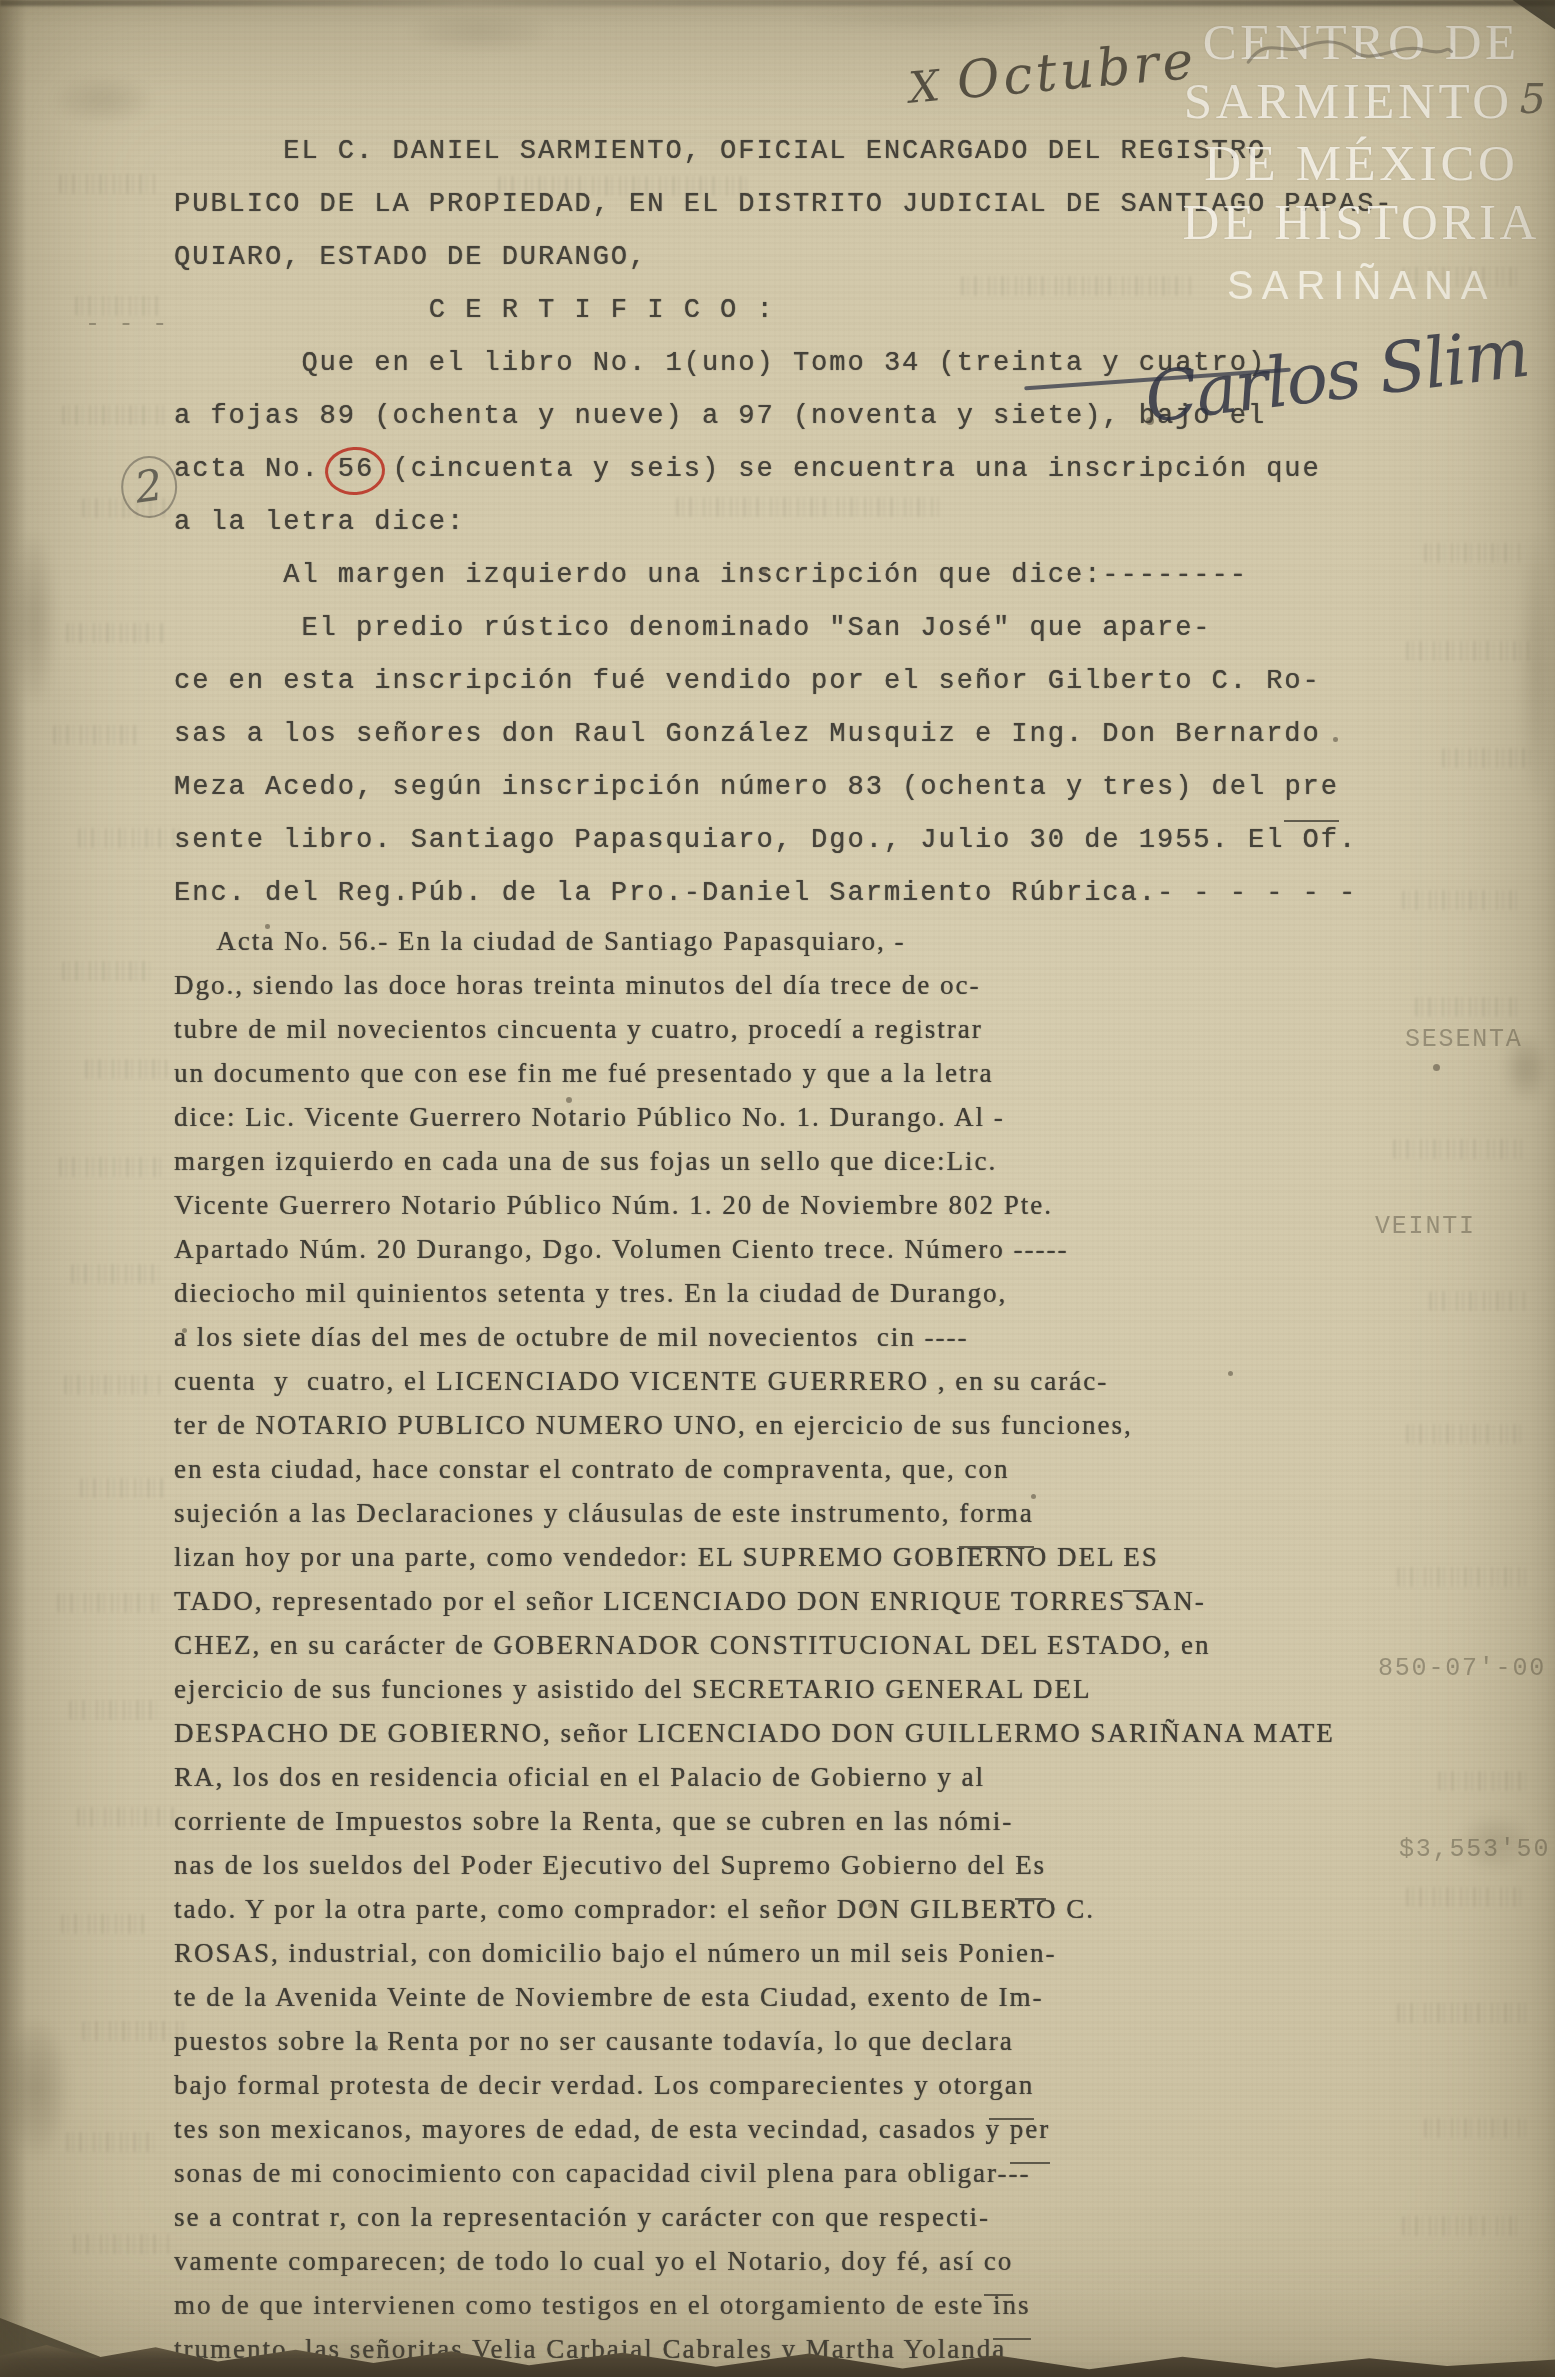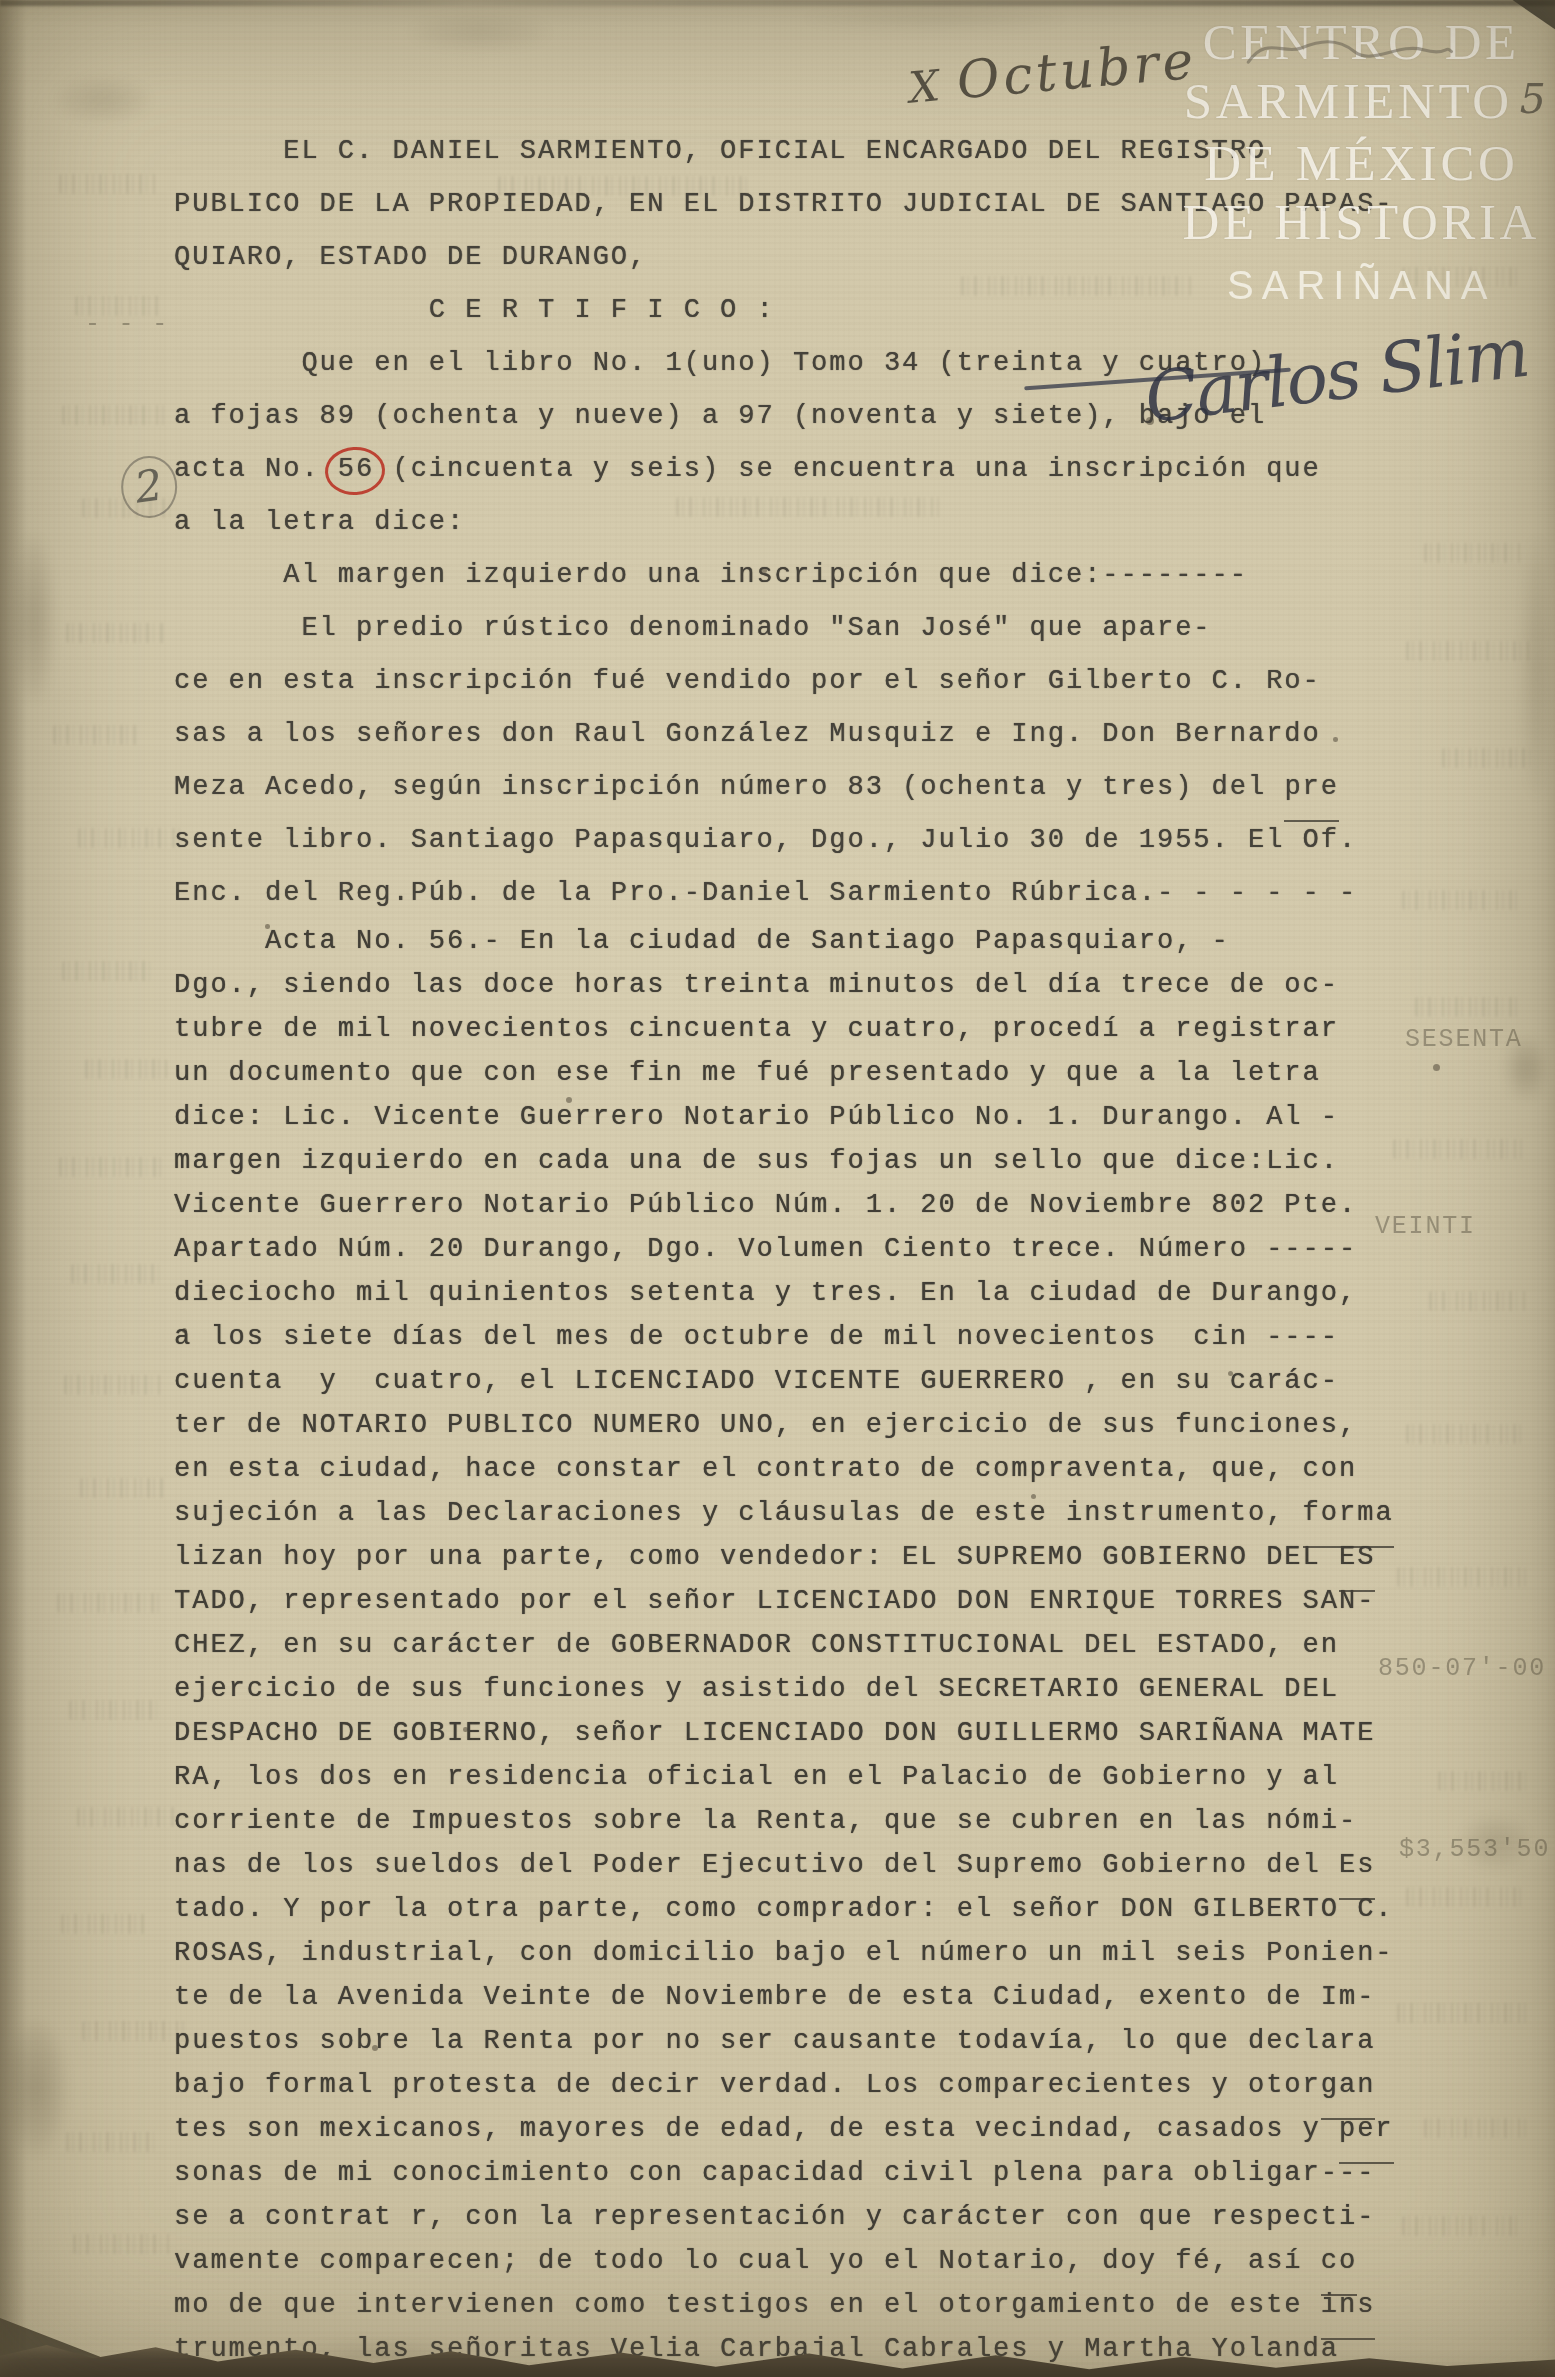--- a/index.html
+++ b/index.html
@@ -28,21 +28,21 @@
   }
   
   .tw{
     position:absolute;left:174px;z-index:3;
     font-family:"Liberation Mono","DejaVu Sans Mono",monospace;
     font-size:27px;letter-spacing:2px;color:#45423a;white-space:pre;
     text-shadow:0 0 1.1px rgba(66,62,52,.75), 0.4px 0.4px 0 rgba(66,62,52,.3);
   }
   .text-a{top:125px;}
   .text-a .tw-line{height:53px;line-height:53px;}
-  .text-b{top:919px;color:#413e36;}
+  .text-b{top:919px;color:#413e36;font-family:Liberation Serif, serif;}
   .text-b .tw-line{height:44px;line-height:44px;}
   .u{border-bottom:2.7px solid rgba(66,62,52,.8);padding-bottom:18px;}
   .circled{position:relative;}
   .circled::after{
     content:"";position:absolute;left:-12.5px;right:-10.7px;top:-7.1px;bottom:-10.7px;
     border:3.6px solid rgba(184,44,30,.85);border-radius:50%;transform:rotate(-3deg);
   }
   
   .watermark{
     position:absolute;top:12.5px;right:16px;z-index:4;text-align:center;

